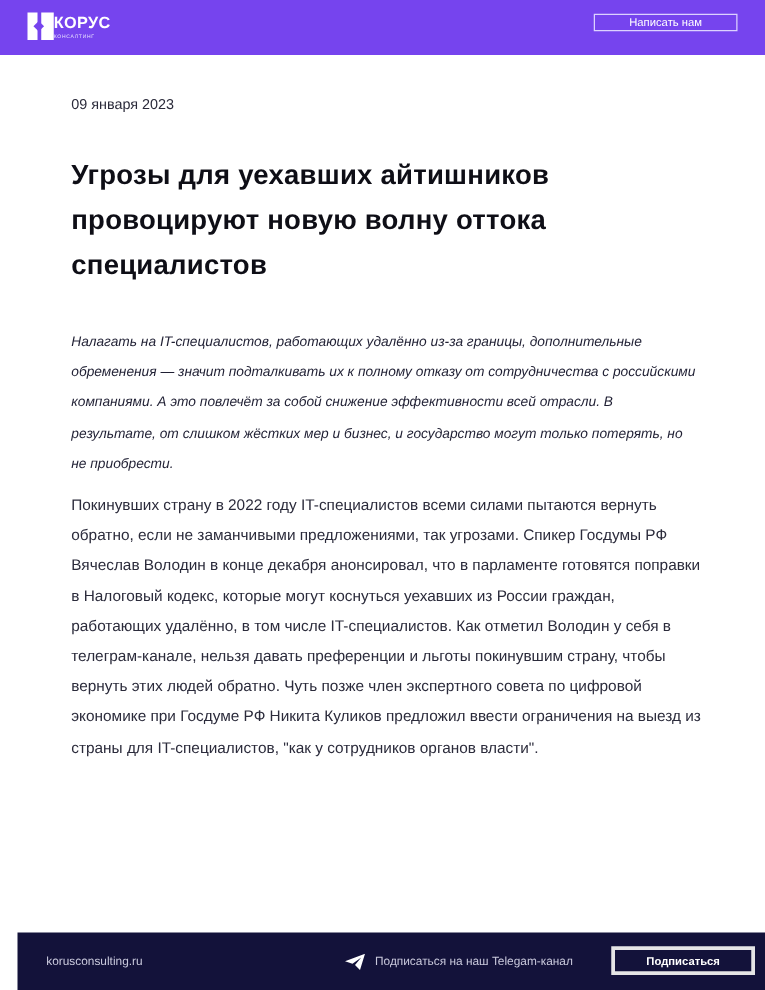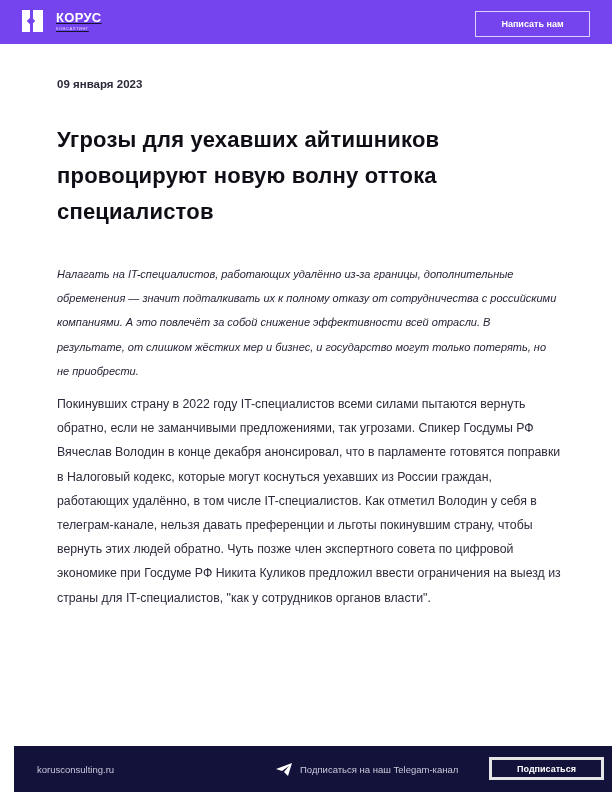--- a/index.html
+++ b/index.html
@@ -8,31 +8,31 @@
 
     .header {
       position: absolute; left: 0; top: 0; width: 612px; height: 44px;
       background: #7644ee;
     }
     .logo { position: absolute; left: 22px; top: 10px; display: flex; align-items: center; }
     .logo-mark { width: 21px; height: 22px; position: relative; }
     .logo-mark .l { position: absolute; left: 0; top: 0; width: 8px; height: 22px; background: #fff; }
     .logo-mark .r { position: absolute; left: 11px; top: 0; width: 10px; height: 22px; background: #fff; }
     .logo-mark .n { position: absolute; left: 6px; top: 8px; width: 6px; height: 6px; background: #7644ee; transform: rotate(45deg); }
-    .logo-text { margin-left: 13px; display: flex; flex-direction: column; text-decoration: underline; }
+    .logo-text { margin-left: 0; display: flex; flex-direction: column; }
     .logo-name { color: #fff; font-weight: bold; font-size: 13px; letter-spacing: 0.3px; line-height: 14px; }
     .logo-sub { color: #e8e0ff; font-size: 4px; letter-spacing: 0.6px; line-height: 6px; margin-top: 1px; }
 
     .write-btn {
-      position: absolute; left: 475px; top: 11px; width: 115px; height: 26px;
-      border: 1px solid #dcd2ff; color: #fff; font-size: 9px; font-weight: bold;
+      position: absolute; left: 475px; top: 11px; width: 115px; height: 14px;
+      border: 1px solid #dcd2ff; color: #fff; font-size: 9px; font-weight: normal;
       display: flex; align-items: center; justify-content: center; background: transparent;
     }
 
-    .date { position: absolute; left: 57px; top: 78px; font-size: 11.5px; color: #2a2a3a; font-weight: bold; }
+    .date { position: absolute; left: 57px; top: 78px; font-size: 11.5px; color: #2a2a3a; }
 
     .title {
       position: absolute; left: 57px; top: 122px; width: 480px;
       font-size: 22px; font-weight: bold; line-height: 36px; color: #0e0e16; letter-spacing: 0.2px;
     }
 
     .lead {
       position: absolute; left: 57px; top: 262px; width: 500px;
       font-size: 11px; font-style: italic; line-height: 24.2px; color: #1f1f33;
     }

